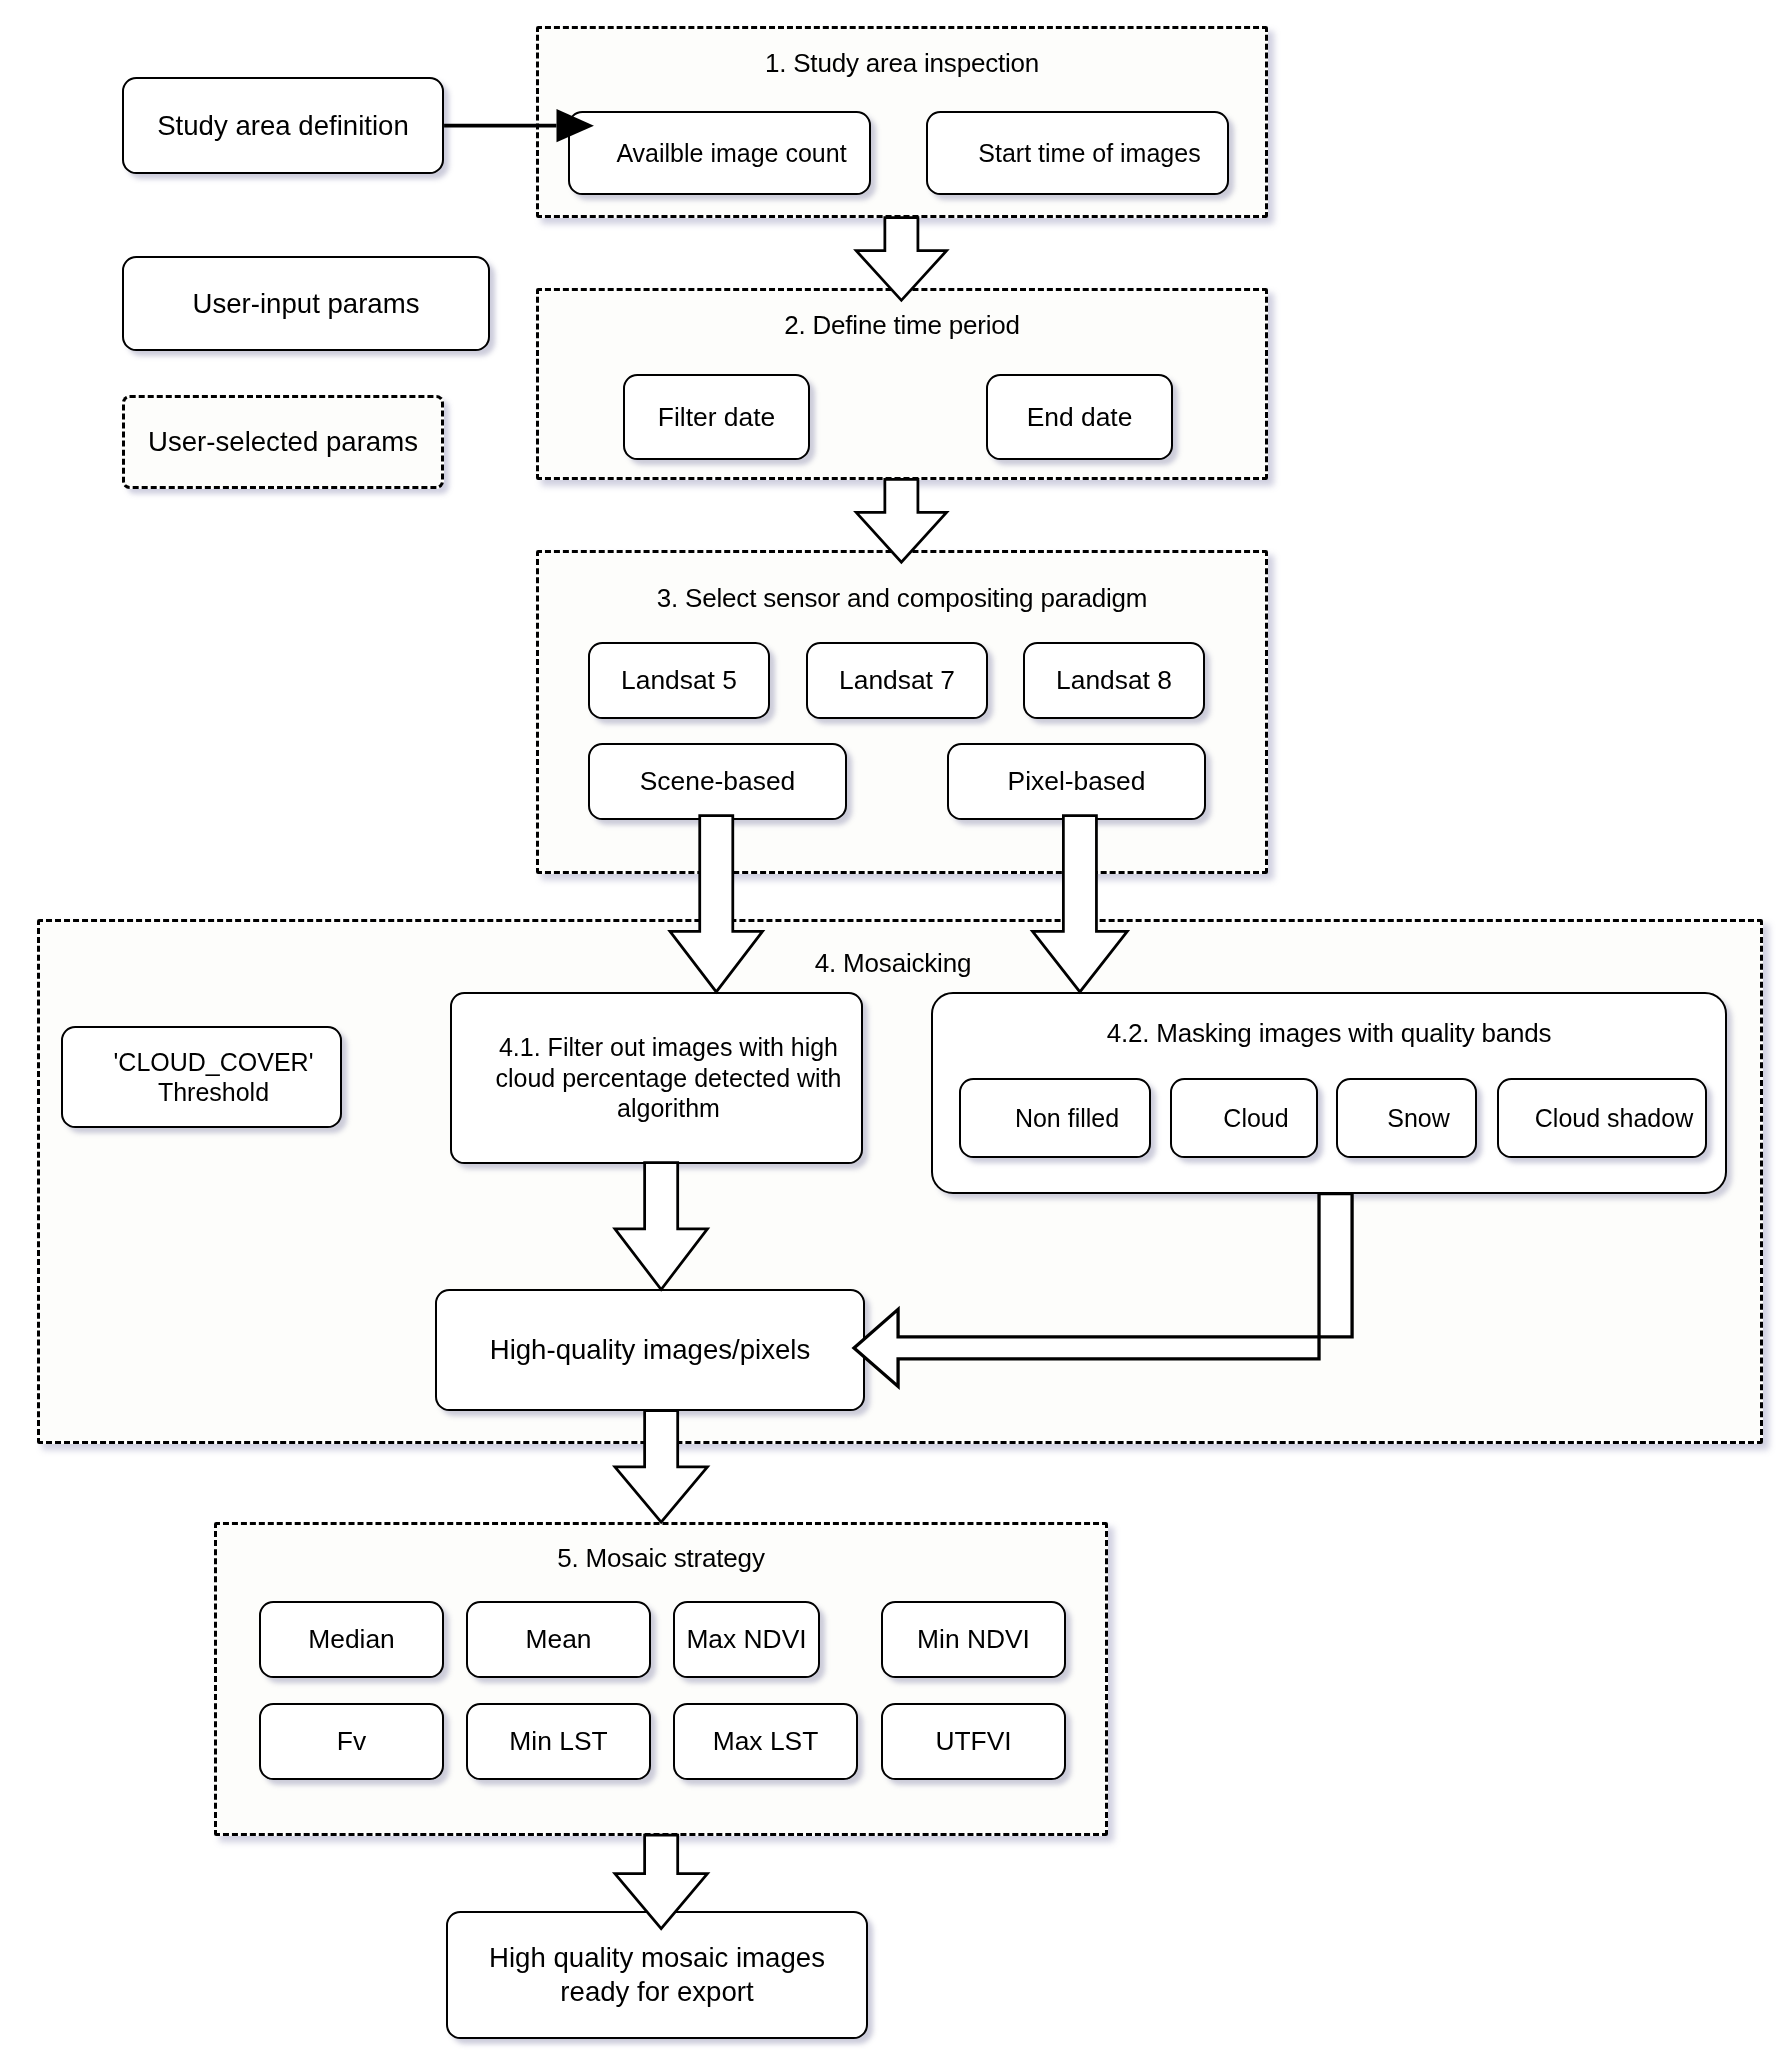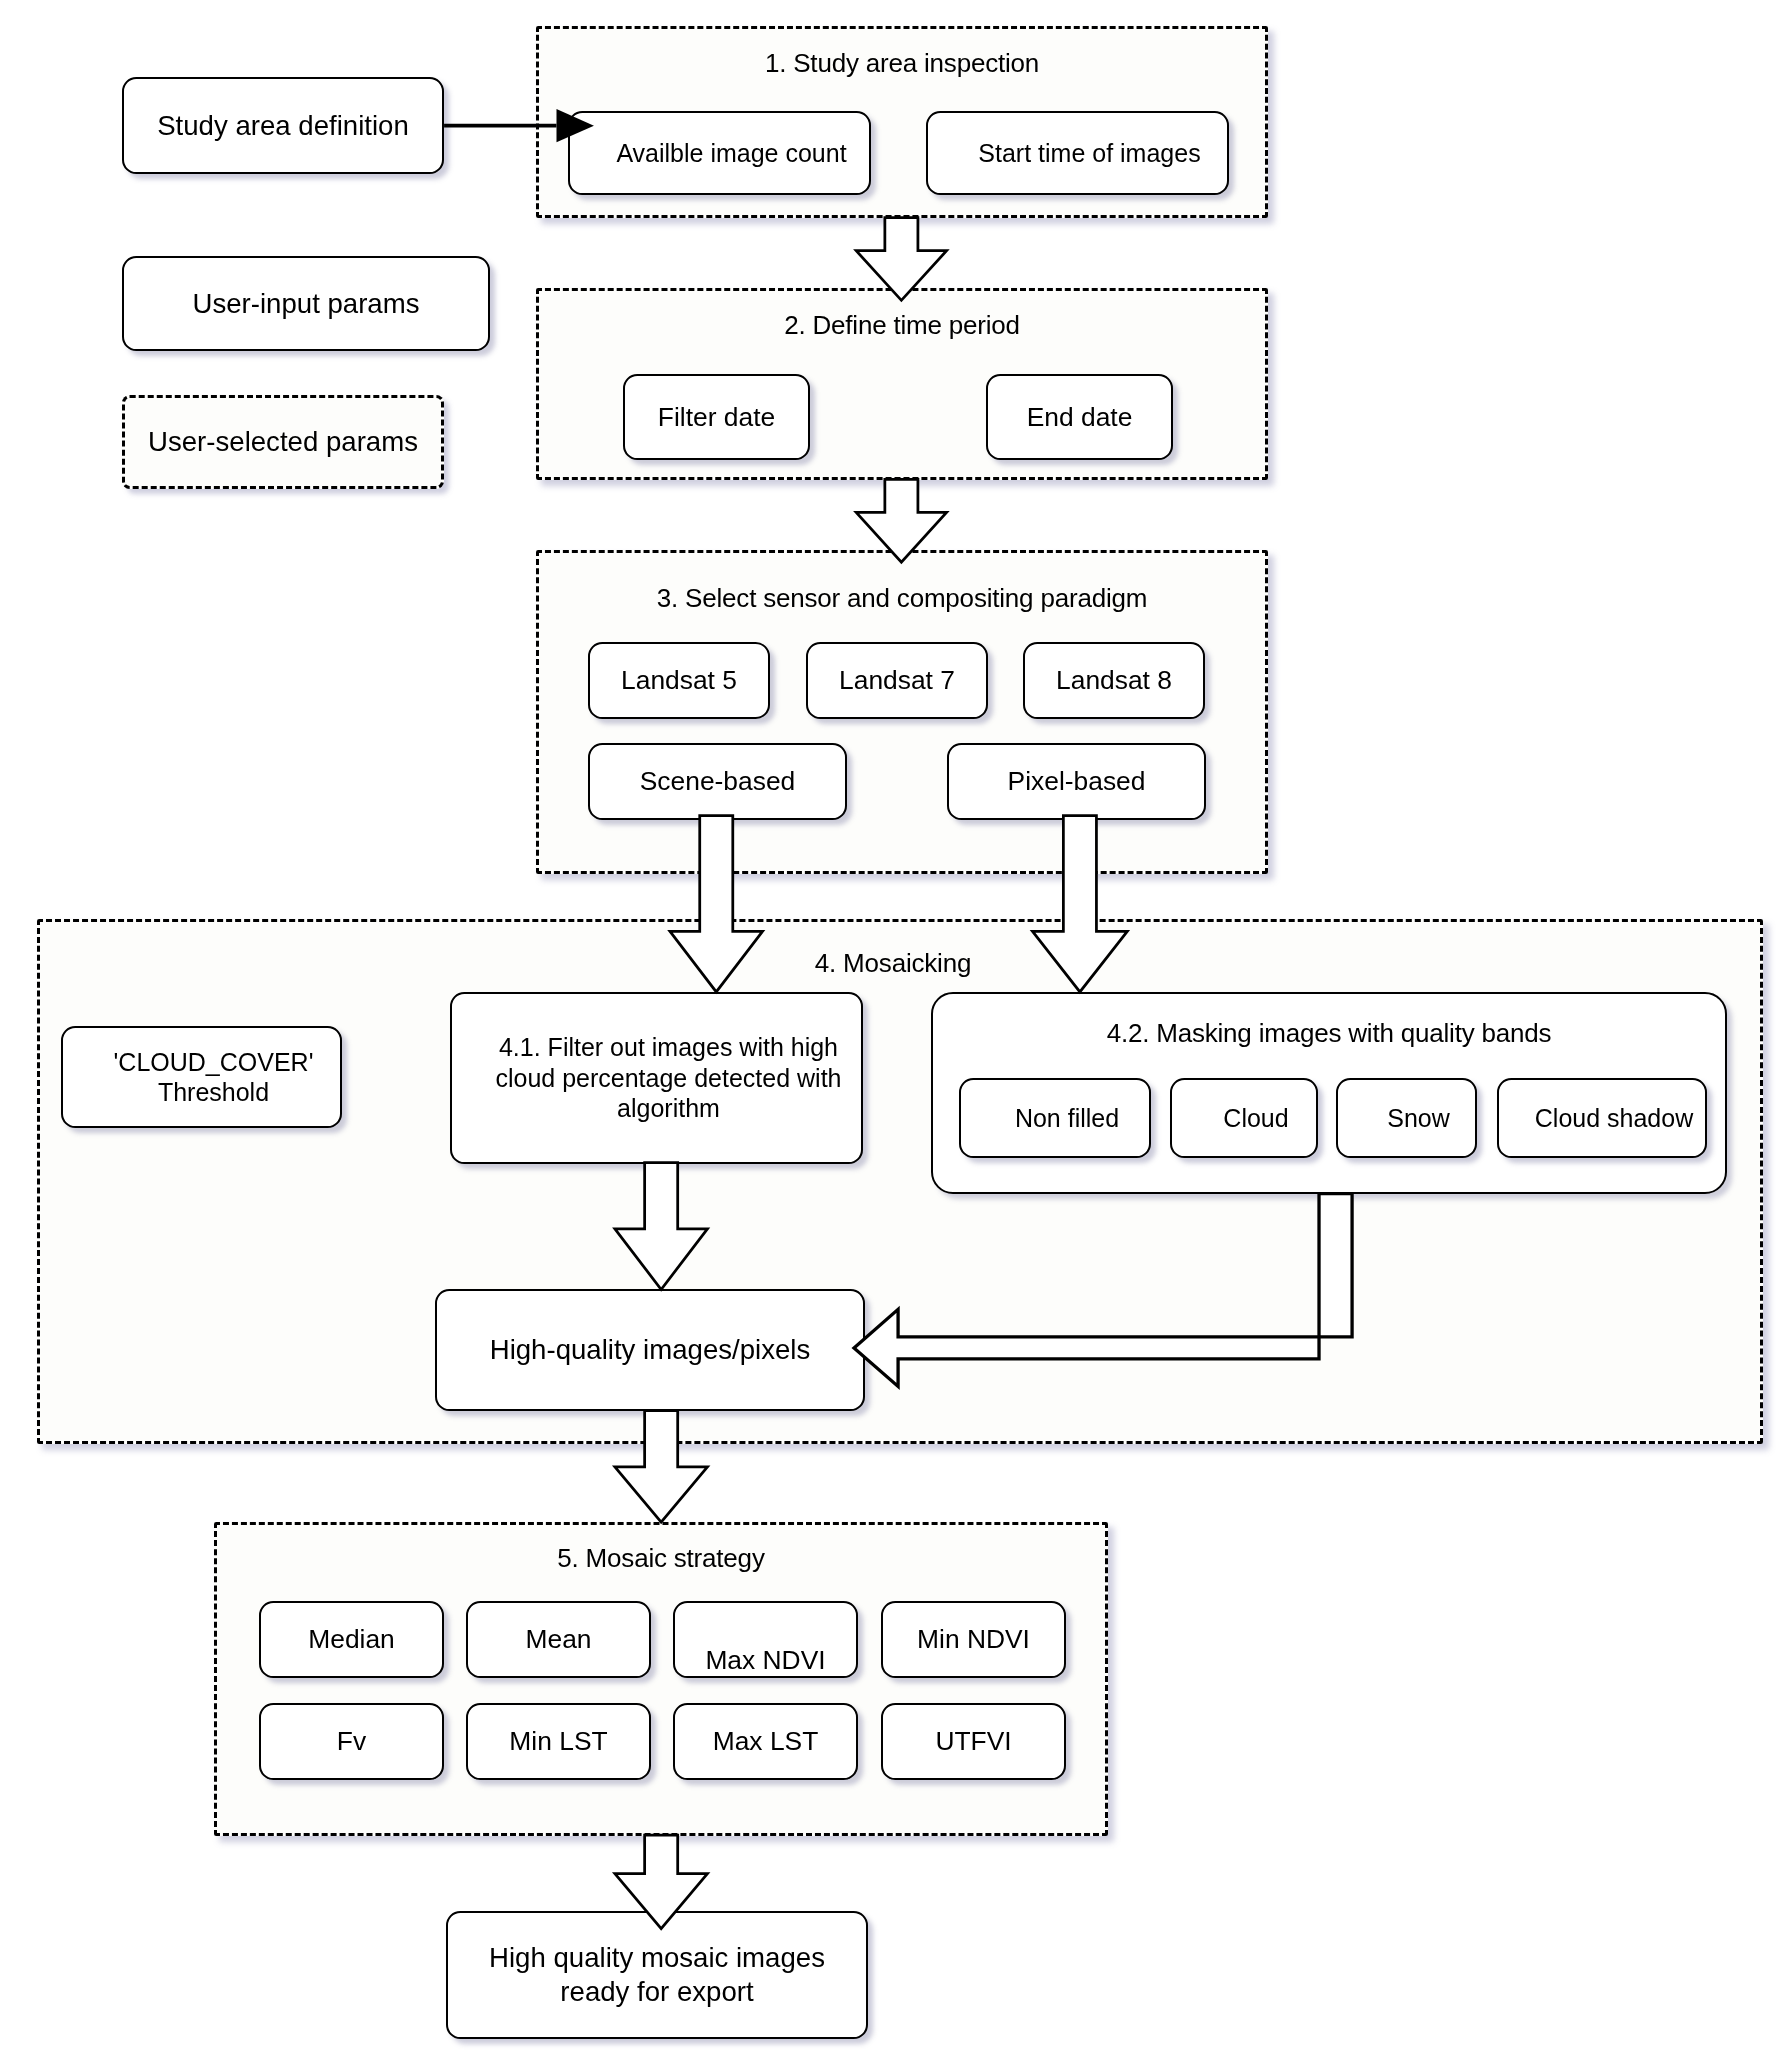--- a/index.html
+++ b/index.html
@@ -232,21 +232,21 @@
 
   <div class="stage" style="left:214px; top:1522px; width:894px; height:314px;"></div>
   <div class="stage-title" style="left:214px; top:1543px; width:894px;">5. Mosaic strategy</div>
 
   <div class="node f48" style="left:259px; top:1601px; width:185px; height:77px;">
     <span class="lbl">Median</span>
   </div>
   <div class="node f48" style="left:466px; top:1601px; width:185px; height:77px;">
     <span class="lbl">Mean</span>
   </div>
-  <div class="node f48" style="left:673px; top:1601px; width:185px; height:77px;align-items:flex-end;">
+  <div class="node f48" style="left:673px; top:1601px; width:147px; height:77px;">
     <span class="lbl">Max NDVI</span>
   </div>
   <div class="node f48" style="left:881px; top:1601px; width:185px; height:77px;">
     <span class="lbl">Min NDVI</span>
   </div>
 
   <div class="node f48" style="left:259px; top:1703px; width:185px; height:77px;">
     <span class="lbl">Fv</span>
   </div>
   <div class="node f48" style="left:466px; top:1703px; width:185px; height:77px;">

